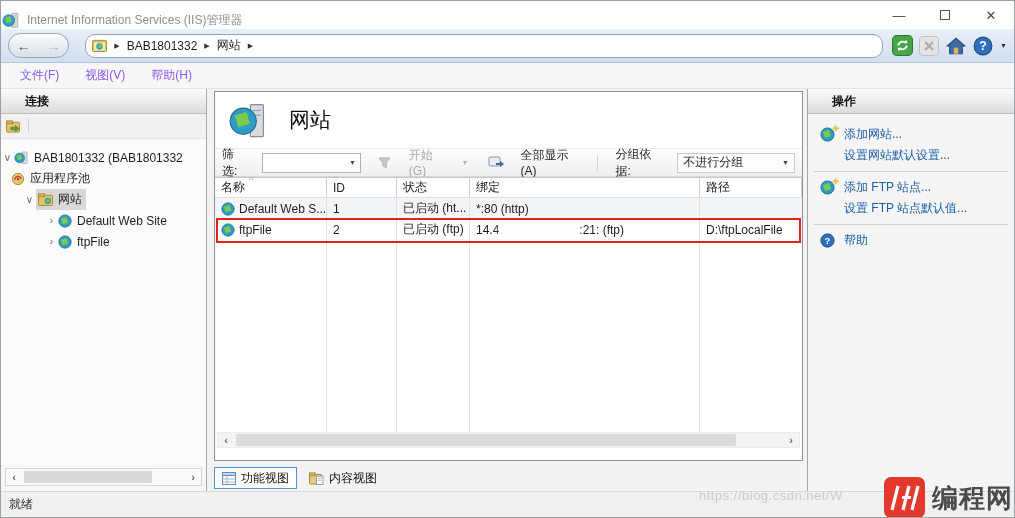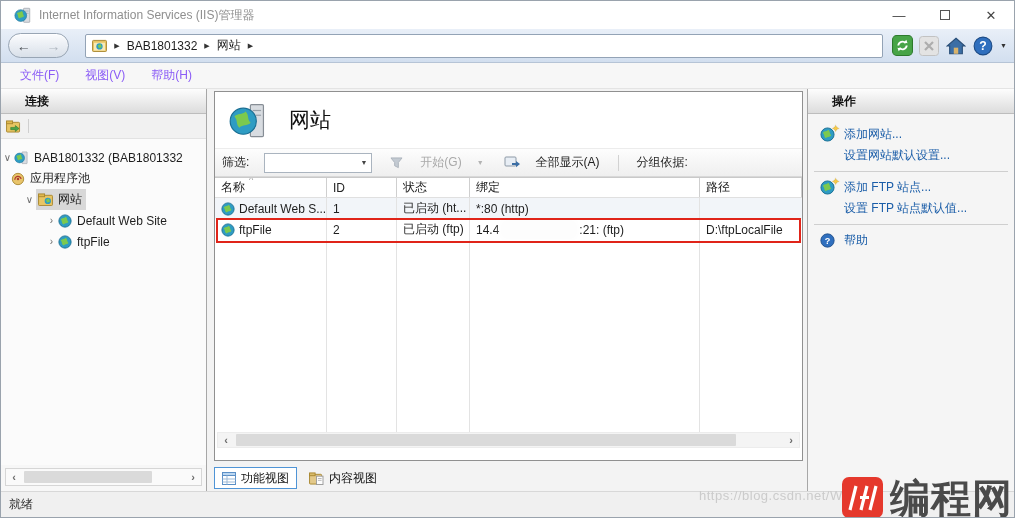--- a/index.html
+++ b/index.html
@@ -6,39 +6,39 @@
   html,body { width:1015px; height:518px; }
   body {
     font-family:"Liberation Sans","DejaVu Sans",sans-serif;
     font-size:12px; color:#1e1e1e; background:#fff; position:relative;
     overflow:hidden; border:1px solid #9aa3ad;
   }
   svg { display:block; }
 
   
   .titlebar { position:absolute; top:0; left:0; right:0; height:28px; background:#fff;
-    display:flex; align-items:center; padding-left:13px; }
+    display:flex; align-items:flex-end; padding-left:1px; }
   .titlebar .app-icon { margin-right:7px; }
   .title-text { color:#8f8f8f; font-size:12px; }
   .win-controls { margin-left:auto; display:flex; height:100%; }
   .win-btn { width:46px; height:100%; display:flex; align-items:center; justify-content:center;
     color:#444; font-size:13px; cursor:default; }
   .maxi-glyph { width:10px; height:10px; border:1px solid #555; display:inline-block; }
 
   
   .toolbar { position:absolute; top:28px; left:0; right:0; height:34px;
     background:linear-gradient(#e9eff8,#d2dfef); border-bottom:1px solid #b6c4d6;
     display:flex; align-items:center; padding:0 7px; }
   .nav-pill { width:62px; height:25px; border-radius:13px; border:1px solid #98a5b4;
     background:linear-gradient(#fbfcfe,#d9e0e9); display:flex; align-items:center;
     justify-content:space-around; box-shadow:0 1px 1px rgba(255,255,255,.8) inset; }
   .nav-btn { font-size:14px; line-height:1; color:#4a4f55; }
   .nav-btn.disabled { color:#aeb6bf; }
   .addressbar { margin-left:16px; width:808px; height:24px; background:#fff;
-    border:1px solid #93a3b6; border-radius:2px; display:flex; align-items:center;
+    border:1px solid #93a3b6; border-radius:10px; display:flex; align-items:center;
     padding:0 6px; gap:7px; }
   .crumb-arrow { font-size:7px; color:#333; }
   .crumb { font-size:12px; color:#1e1e1e; }
   .tool-icons { display:flex; align-items:center; gap:5px; margin-left:8px; }
   .tool-btn { width:22px; height:22px; display:flex; align-items:center; justify-content:center; }
   .help-caret { font-size:7px; color:#333; margin-left:1px; }
 
   
   .menubar { position:absolute; top:62px; left:0; right:0; height:26px; background:#f7f7f7;
     border-bottom:1px solid #e4e4e4; display:flex; align-items:center; padding-left:6px; }
@@ -129,21 +129,21 @@
   .statusbar { position:absolute; left:0; right:0; bottom:0; height:26px; background:#f0f0f0;
     border-top:1px solid #d8d8d8; display:flex; align-items:center; padding-left:8px; color:#2b2b2b; }
 
   
   .watermark-url { position:absolute; left:698px; top:487px; color:#cbcbcb; font-size:13px;
     z-index:8; letter-spacing:.5px; }
   .brand { position:absolute; right:1px; bottom:-1px; display:flex; align-items:center;
     gap:7px; z-index:9; }
   .brand-logo { width:41px; height:41px; border-radius:7px; background:var(--brand-red,#e5382c);
     display:flex; align-items:center; justify-content:center; }
-  .brand-text { font-size:40px; font-weight:bold; color:#4a4a4a; letter-spacing:1px;
+  .brand-text { font-size:26px; font-weight:bold; color:#4a4a4a; letter-spacing:1px;
     line-height:1; }
 </style>
 </head>
 <body>
 
 <div class="titlebar">
   <span class="app-icon">
     <svg width="18" height="18" viewBox="0 0 32 32">
       <rect x="17" y="4" width="11" height="25" rx="1" fill="#d8dce1" stroke="#868d95"></rect>
       <line x1="19" y1="9" x2="26" y2="9" stroke="#9aa1a9"></line>
@@ -327,20 +327,24 @@
       <span class="caret disabled">▼</span>
       <span class="icon-wrap" style="margin-left:4px">
         <svg width="16" height="13" viewBox="0 0 16 13">
           <rect x="1" y="1" width="11" height="9" rx="1" fill="#e8eef5" stroke="#8d99a6"></rect>
           <path d="M8 7h4V5l4 3.1-4 3.1V9H8z" fill="#3b6ea5"></path>
         </svg>
       </span>
       <span>全部显示(A)</span>
       <span class="fdivider"></span>
       <span>分组依据:</span>
+      <span class="groupby-combo">
+        <span class="gb-value">不进行分组</span>
+        <span class="caret">▼</span>
+      </span>
     </div>
 
     <div class="list">
       <div class="lrow lheader">
         <div class="lcell c-name">
           <span class="sort-caret">^</span>
           <span>名称</span>
         </div>
         <div class="lcell c-id">
             <span>ID</span>

